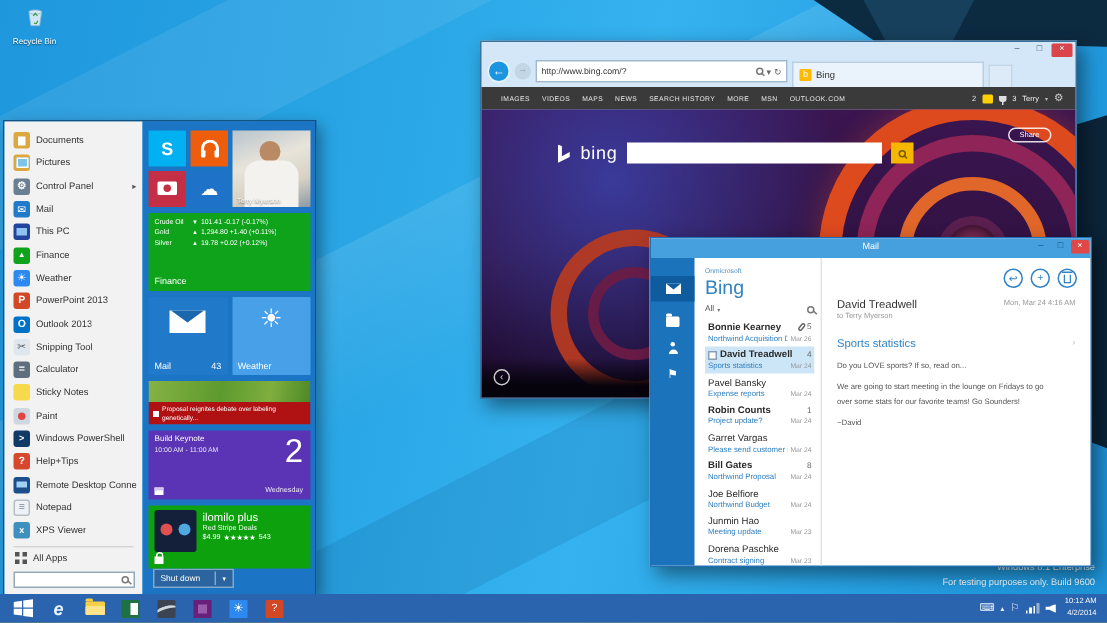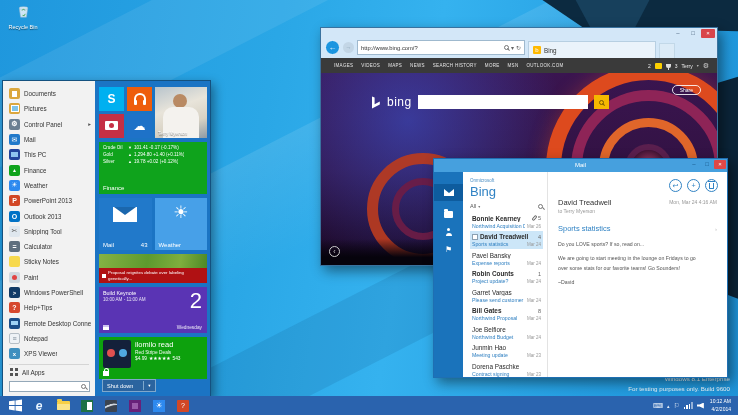--- a/index.html
+++ b/index.html
@@ -481,21 +481,21 @@
       <div class="tile t-calendar">
         <div class="cal-ev">Build Keynote</div>
         <div class="cal-time">10:00 AM - 11:00 AM</div>
         <div class="cal-day">2</div>
         <div class="cal-wd">Wednesday</div>
         <div class="cal-ic"></div>
       </div>
       <div class="tile t-store">
         <div class="ilo-art"></div>
         <div style="min-width:0;">
-          <div class="store-name">ilomilo read</div>
+          <div class="store-name">ilomilo plus</div>
           <div class="store-deal">Red Stripe Deals</div>
           <div class="store-meta">
             <span>$4.99</span>
             <span>★★★★★</span>
             <span>543</span>
           </div>
         </div>
         <div class="bag"></div>
       </div>
       <div class="shut">

